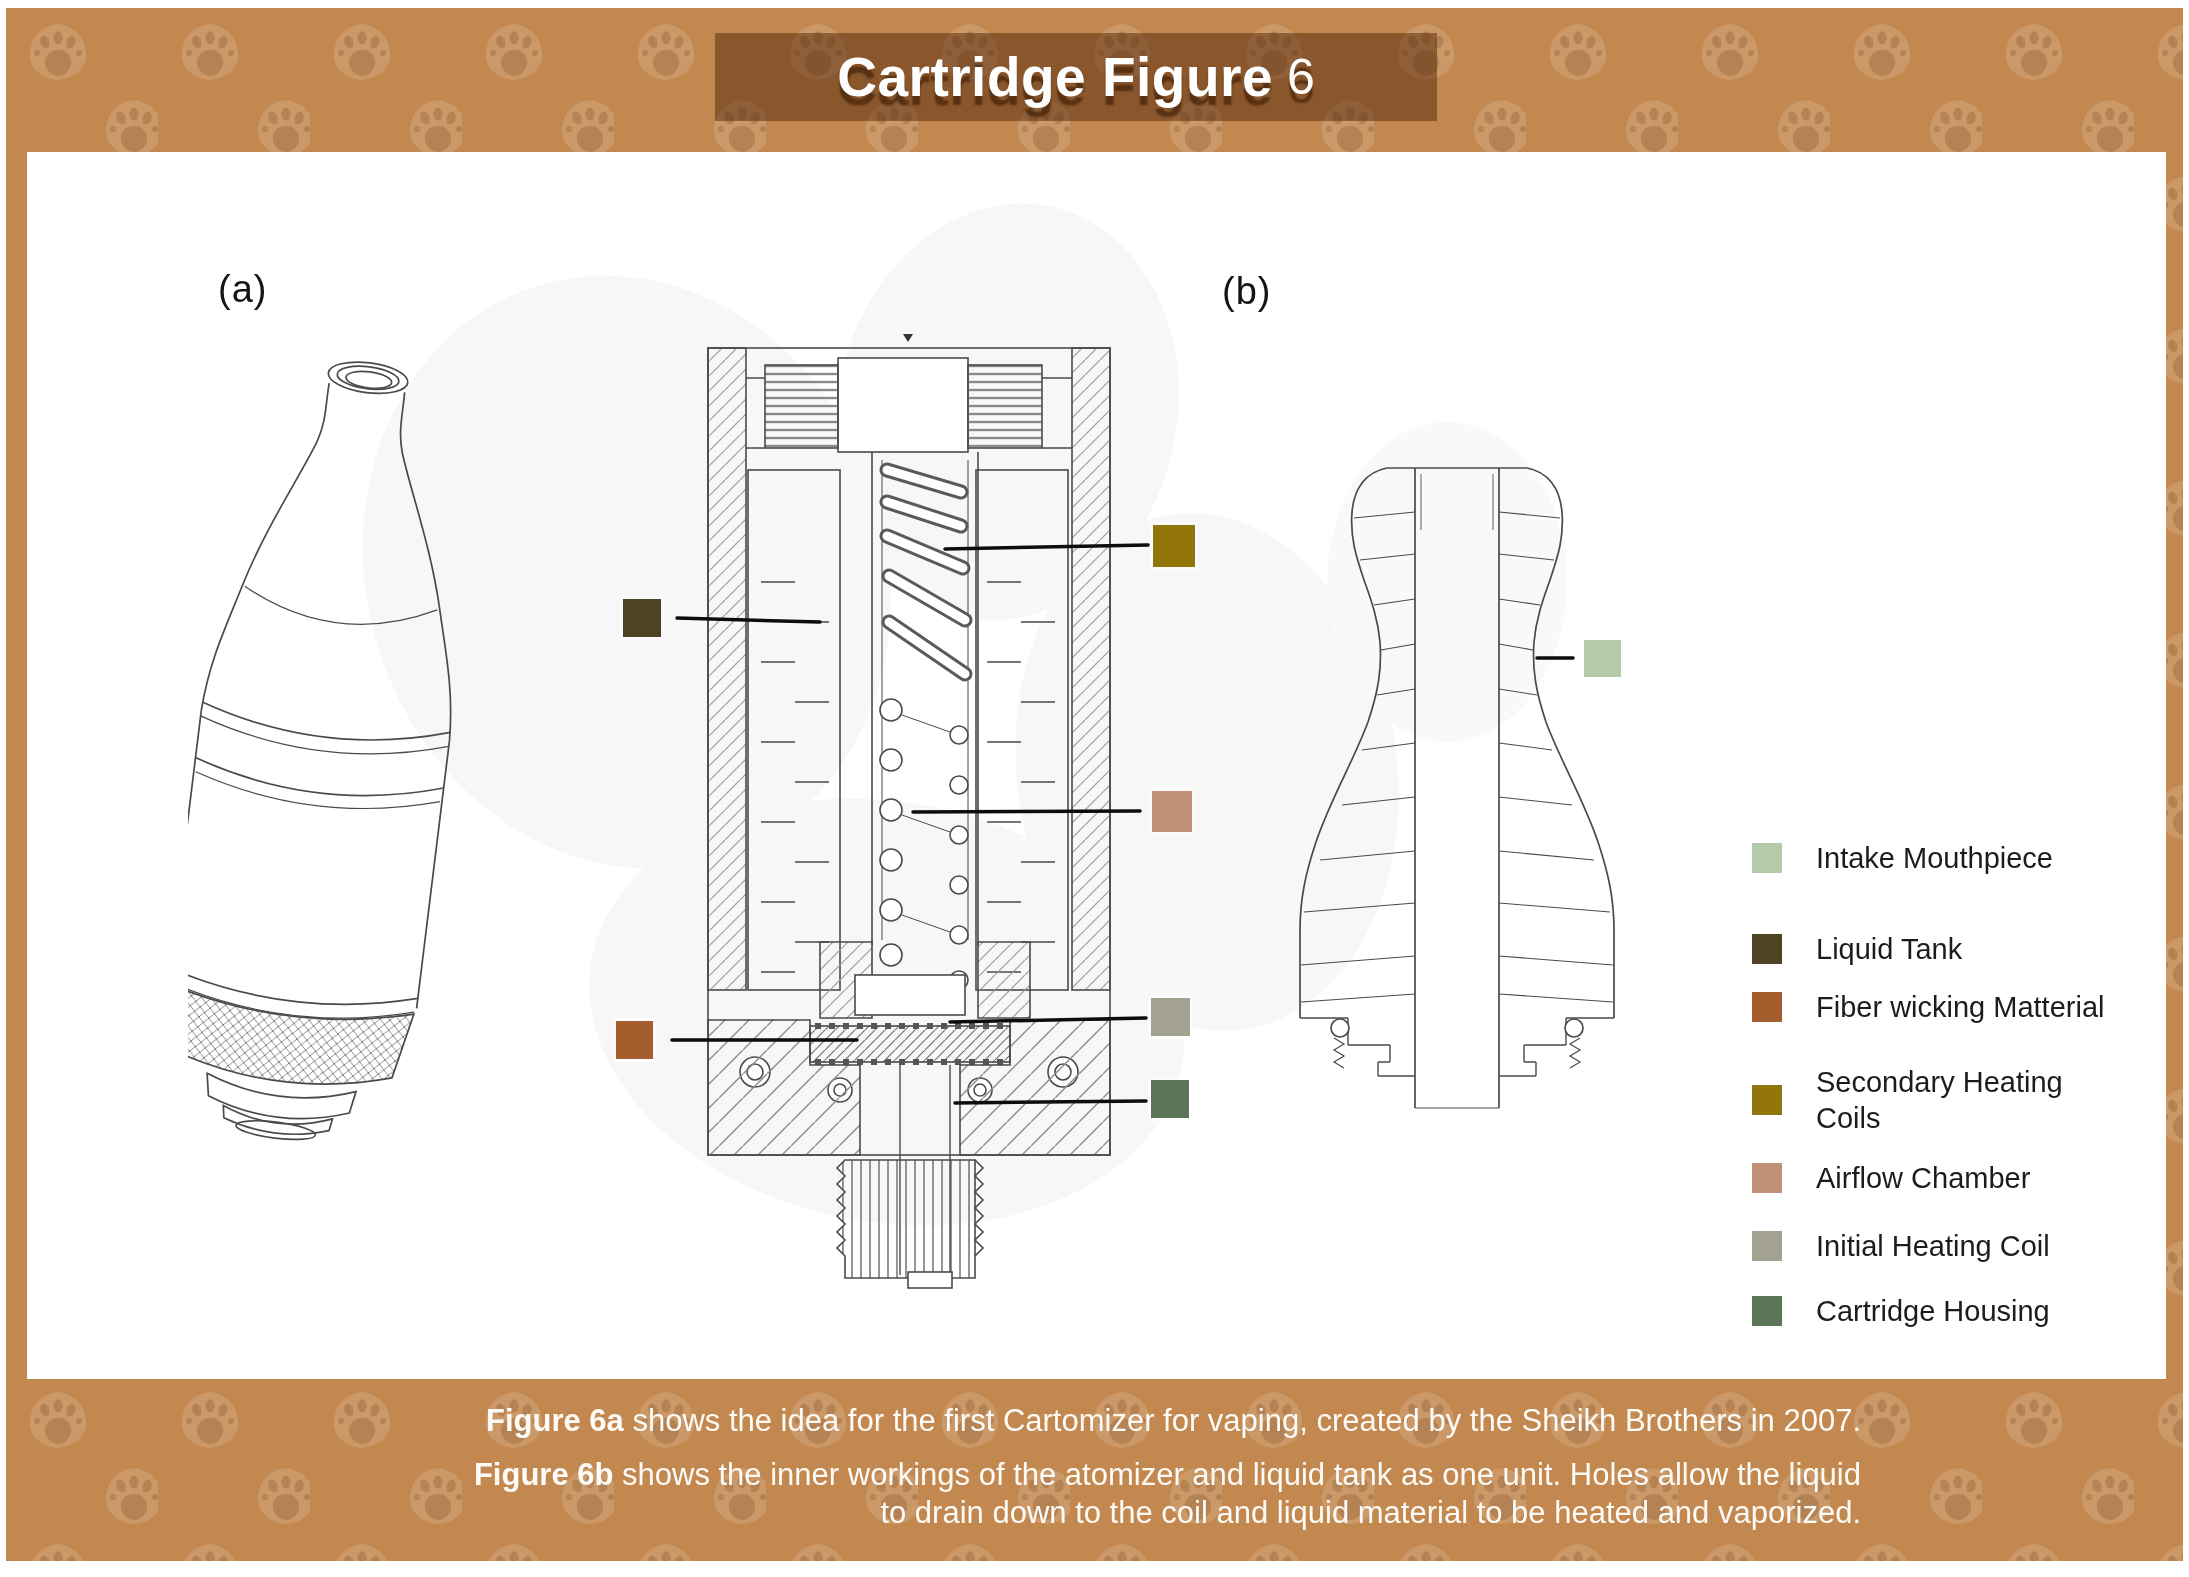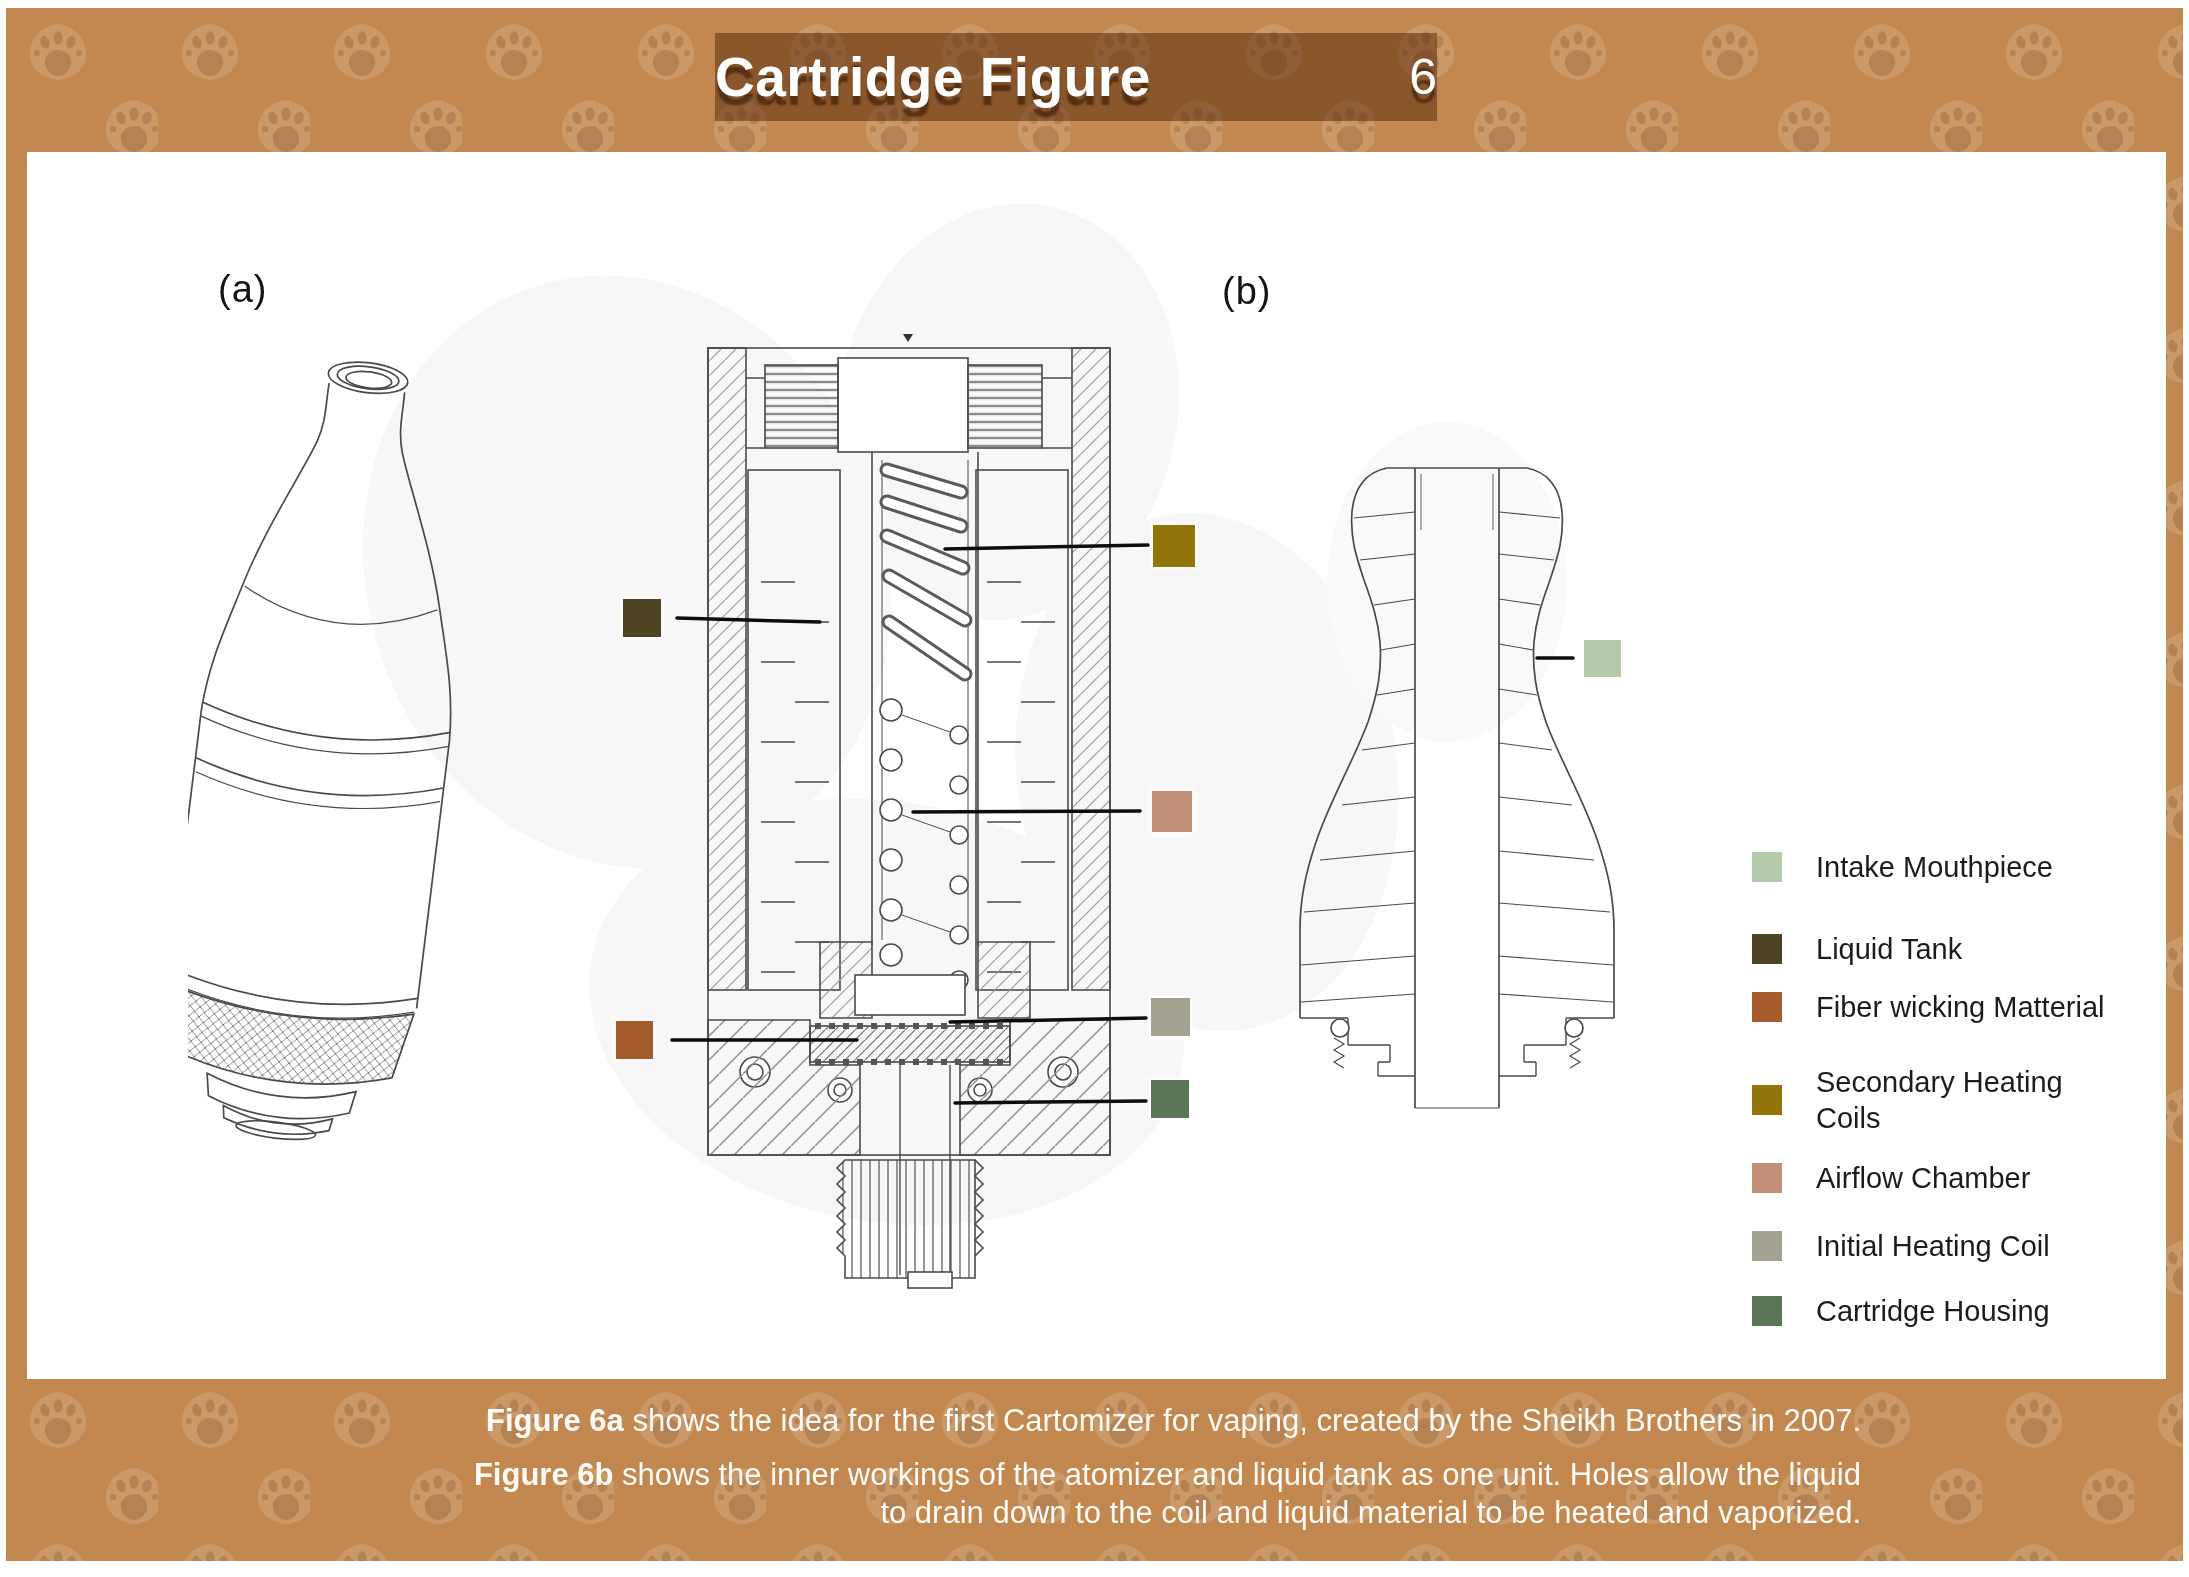--- a/index.html
+++ b/index.html
@@ -5,21 +5,21 @@
   * { margin:0; padding:0; box-sizing:border-box; }
   body { background:#ffffff; font-family:"Liberation Sans", sans-serif; }
   .canvas { position:relative; width:2189px; height:1577px; background:#ffffff; overflow:hidden; }
 
   .bg-wrap { position:absolute; left:6px; top:8px; width:2177px; height:1553px; }
   .bg-wrap svg { display:block; }
 
   .banner {
     position:absolute; left:715px; top:33px; width:722px; height:88px;
     background:rgba(86,42,13,0.52);
-    display:flex; align-items:center; justify-content:space-between; gap:14px;
+    display:flex; align-items:center; justify-content:center; gap:14px;
   }
   .banner .t-main {
     color:#ffffff; font-size:55px; font-weight:700; letter-spacing:0.5px;
     text-shadow:0 9px 2px rgba(71,36,11,0.75);
   }
   .banner .t-num {
     color:#ffffff; font-size:50px; font-weight:500;
     text-shadow:0 9px 2px rgba(71,36,11,0.75);
   }
 
@@ -37,21 +37,21 @@
   #sq-airflow  { left:1152px; top:791px;  width:40px; height:41px; }
   #sq-fiber    { left:616px;  top:1021px; width:37px; height:38px; }
   #sq-coil1    { left:1151px; top:998px;  width:39px; height:38px; }
   #sq-atomizer { left:1151px; top:1080px; width:38px; height:38px; }
   #sq-intake   { left:1584px; top:640px;  width:37px; height:37px; }
 
   .legend { position:absolute; left:1752px; top:836px; width:410px; height:520px; }
   .legend-row { position:absolute; left:0; display:flex; align-items:center; gap:34px; }
   .legend-row .swatch { width:30px; height:30px; flex:0 0 30px; }
   .legend-row .lab { font-size:29px; line-height:36px; color:#1c1c1c; width:305px; }
-  .legend-row:nth-child(1){ top:11px;   height:40px; }
+  .legend-row:nth-child(1){ top:2px;   height:40px; }
   .legend-row:nth-child(2){ top:73px;  height:40px;margin-top:20px; }
   .legend-row:nth-child(3){ top:133px; height:76px;justify-content:flex-end; }
   .legend-row:nth-child(4){ top:226px; height:76px; }
   .legend-row:nth-child(5){ top:322px; height:40px; }
   .legend-row:nth-child(6){ top:390px; height:40px;justify-content:center; }
   .legend-row:nth-child(7){ top:455px; height:40px; }
 
   .captions { position:absolute; left:0; top:1402px; width:1861px; text-align:right; color:#fdfbf7; }
   .captions p { font-size:31px; line-height:38px; font-weight:400; }
   .captions p + p { margin-top:16px;padding-left:12px; }

